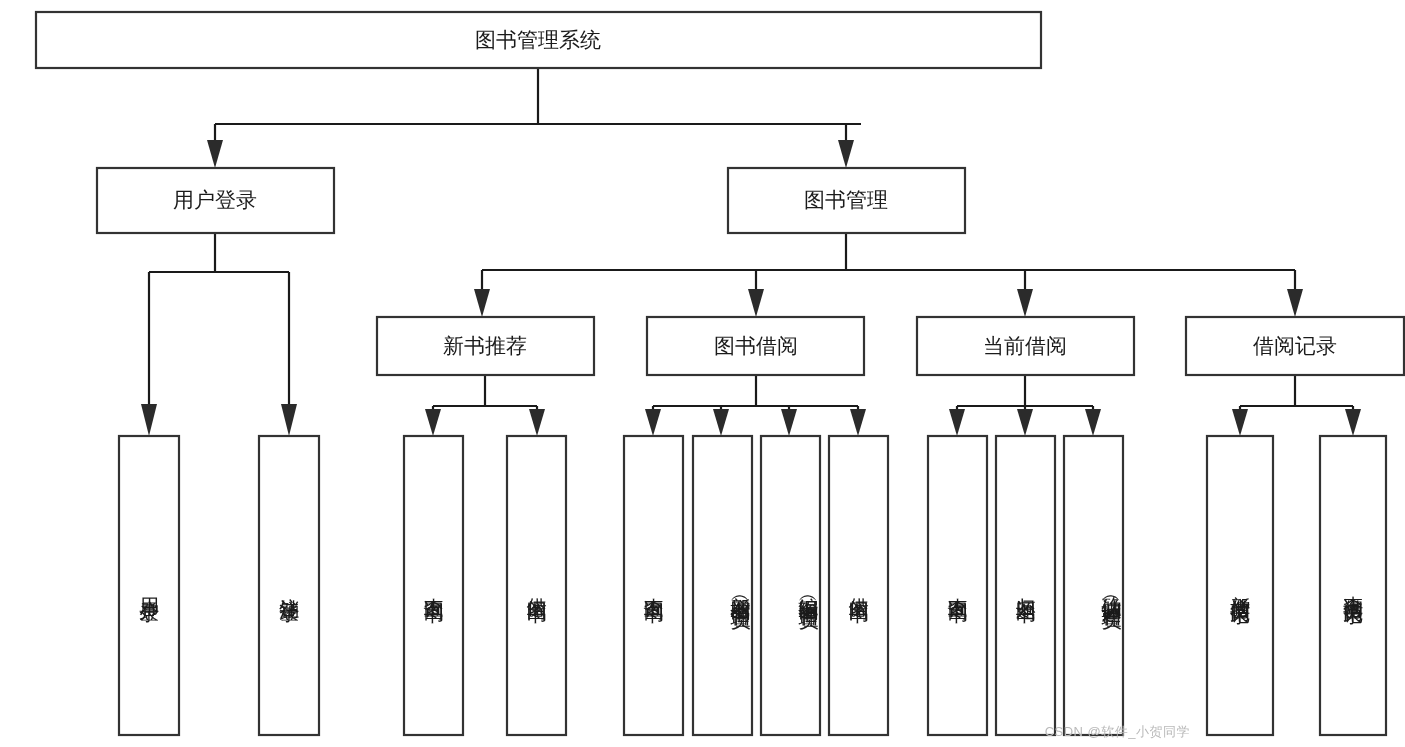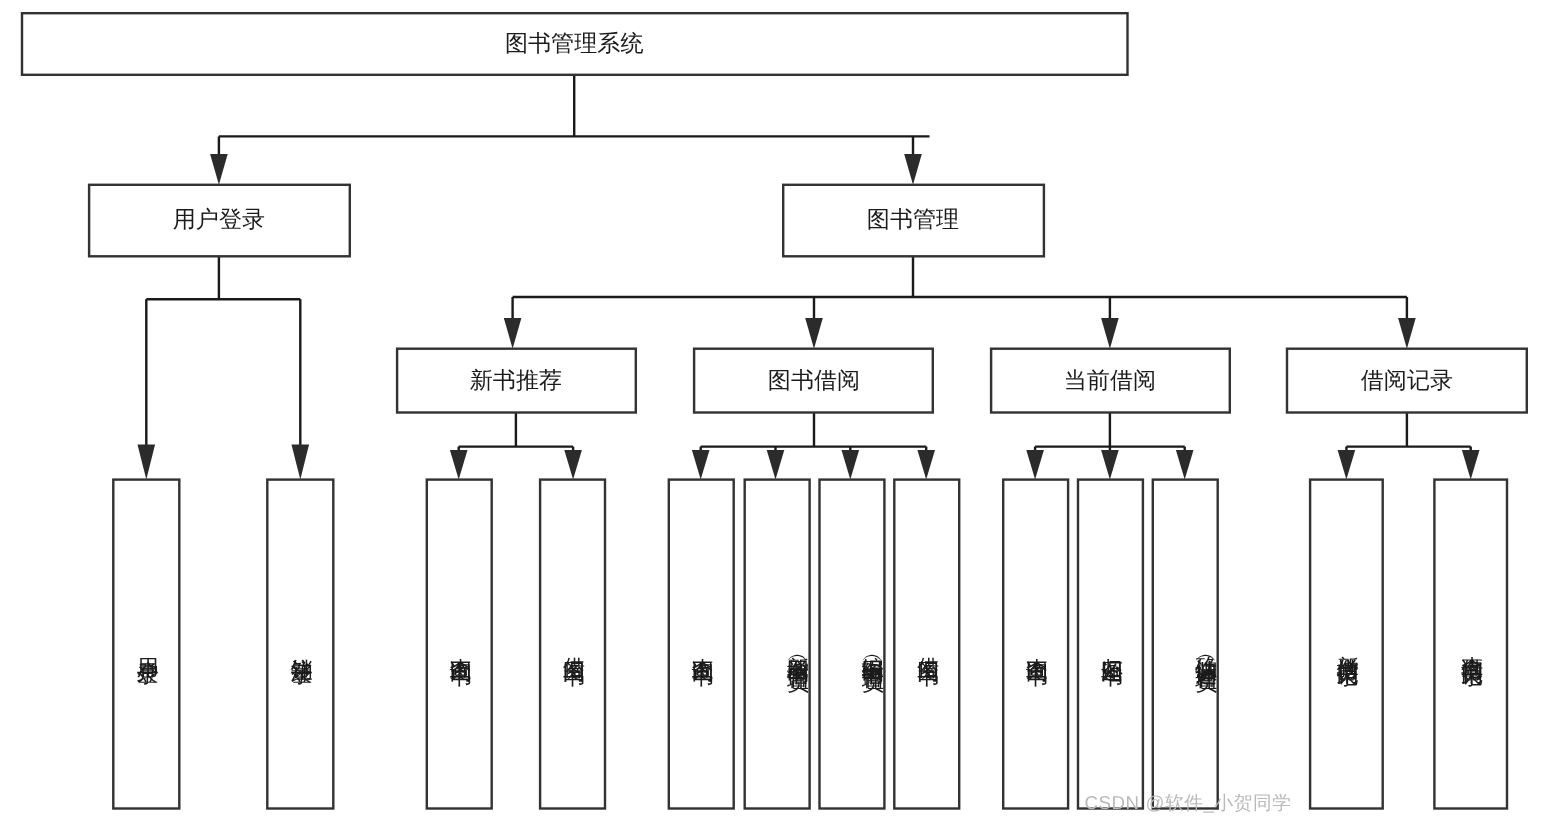--- a/index.html
+++ b/index.html
@@ -11,20 +11,21 @@
     width: 1405px;
     height: 747px;
     font-family: "Liberation Sans", "DejaVu Sans", sans-serif;
     overflow: hidden;
   }
   #diagram-root {
     position: relative;
     width: 1188px;
     height: 747px;
     background: #ffffff;
+    margin-left: 16px;
   }
   svg.flow {
     position: absolute;
     left: 0;
     top: 0;
     width: 1405px;
     height: 747px;
     display: block;
   }
   .node-box {
@@ -61,21 +62,21 @@
     letter-spacing: 2px;
     white-space: nowrap;
     pointer-events: none;
     text-align: center;
   }
   .watermark {
     position: absolute;
     right: 14px;
     bottom: 6px;
     font-family: "Liberation Sans", "DejaVu Sans", sans-serif;
-    font-size: 17px;
+    font-size: 13px;
     color: #b9b9b9;
     letter-spacing: 0.5px;
     white-space: nowrap;
   }
 </style>
 </head>
 <body>
 
 <div id="diagram-root">
 

